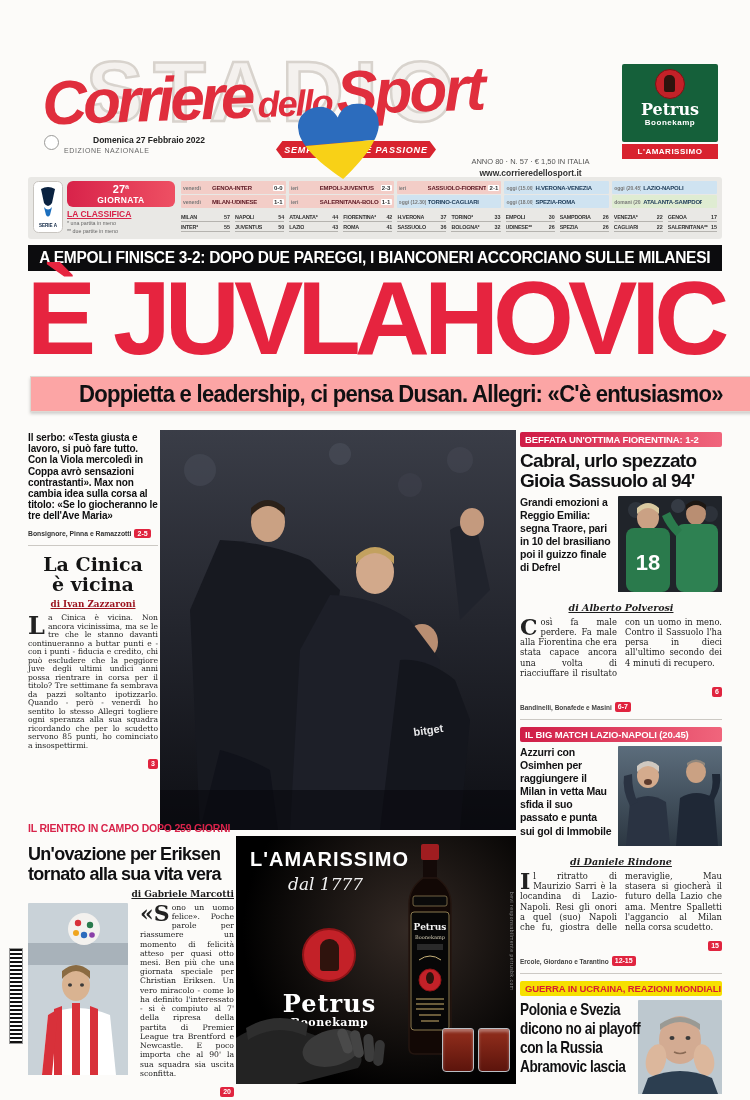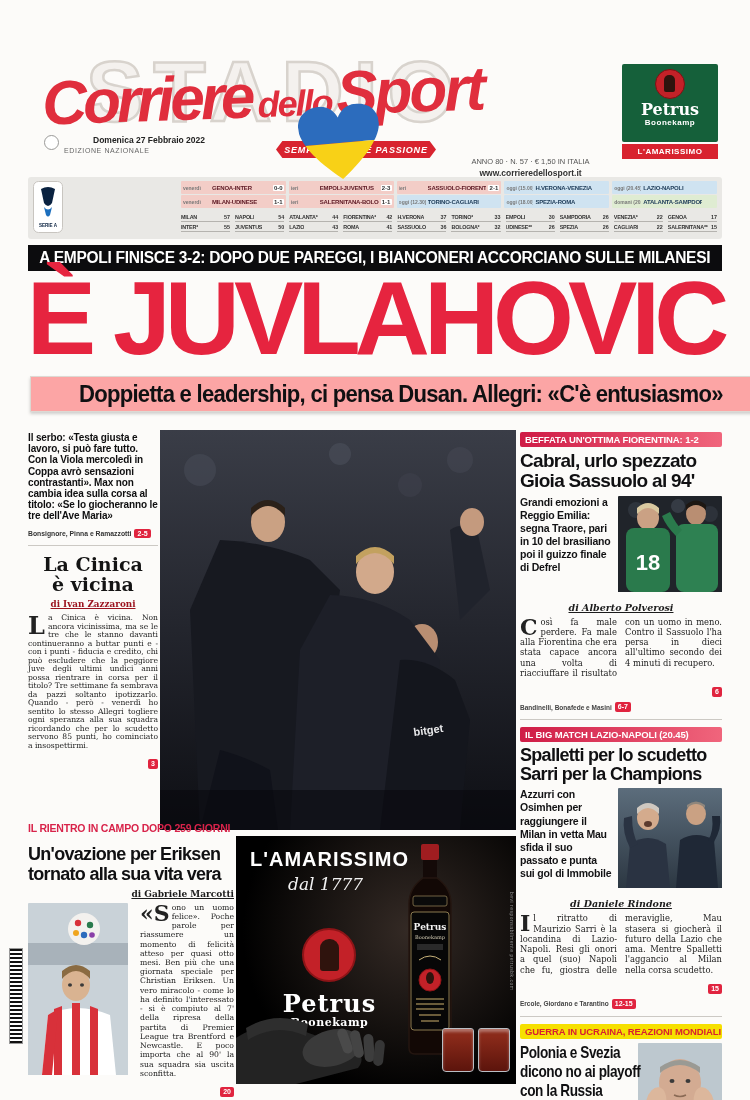--- a/index.html
+++ b/index.html
@@ -200,20 +200,29 @@
   </div>
 
   <div class="strip">
     <div class="strip-left">
       <svg class="seriea" viewBox="0 0 30 52">
         <rect x="0.5" y="0.5" width="29" height="51" rx="5" fill="#fff" stroke="#c8c5c0"></rect>
         <path d="M8 8 Q15 4 22 8 L19 22 Q15 28 11 22 Z" fill="#0a2240"></path>
         <path d="M11 26 Q15 31 19 26 L17 34 Q15 37 13 34 Z" fill="#1d6fbe"></path>
         <text x="15" y="46" font-size="4.6" font-weight="bold" fill="#0a2240" text-anchor="middle" font-family="Liberation Sans, sans-serif">SERIE A</text>
       </svg>
+      <div style="flex:1;min-width:0;">
+        <div class="round-box">
+          <div class="round-num">27ª</div>
+          <div class="round-lbl">GIORNATA</div>
+        </div>
+        <div class="classifica">LA CLASSIFICA</div>
+        <div class="legend">* una partita in meno</div>
+        <div class="legend">** due partite in meno</div>
+      </div>
     </div>
     <div class="strip-right">
       <div class="fxrow">
         <div class="fxg">
           <div class="fxr t-played">
               <span class="fx-when">venerdì</span>
               <span class="fx-match">GENOA-INTER</span>
               <span class="fx-score">0-0</span>
             </div>
           <div class="fxr t-played">
@@ -462,24 +471,20 @@
     <div class="sec-author">di Alberto Polverosi</div>
     <div class="sec-body">Così fa male perdere. Fa male alla Fiorentina che era stata capace ancora una volta di riacciuffare il risultato con un uomo in meno. Contro il Sassuolo l'ha persa in dieci all'ultimo secondo dei 4 minuti di recupero.</div>
     <div class="pg-row"><span class="badge">6</span></div>
     <div class="foot-byline">
       <span>Bandinelli, Bonafede e Masini</span>
       <span class="badge">6-7</span>
     </div>
     <div class="divider"></div>
 
     <div class="kick">IL BIG MATCH LAZIO-NAPOLI (20.45)</div>
-    <div class="sec-h" style="font-size:18px;">
-      <div>Spalletti per lo scudetto</div>
-      <div>Sarri per la Champions</div>
-    </div>
     <div class="sec-row">
       <div class="sec-lead">Azzurri con Osimhen per raggiungere il Milan in vetta Mau sfida il suo passato e punta sui gol di Immobile</div>
       <div class="ph">
         <svg width="104" height="100" viewBox="0 0 104 100">
           <defs>
               <linearGradient id="cbg" x1="0" y1="0" x2="0" y2="1">
             <stop offset="0" stop-color="#5c6d7c"></stop>
                 <stop offset="1" stop-color="#2c3742"></stop>
               </linearGradient>
             </defs>

